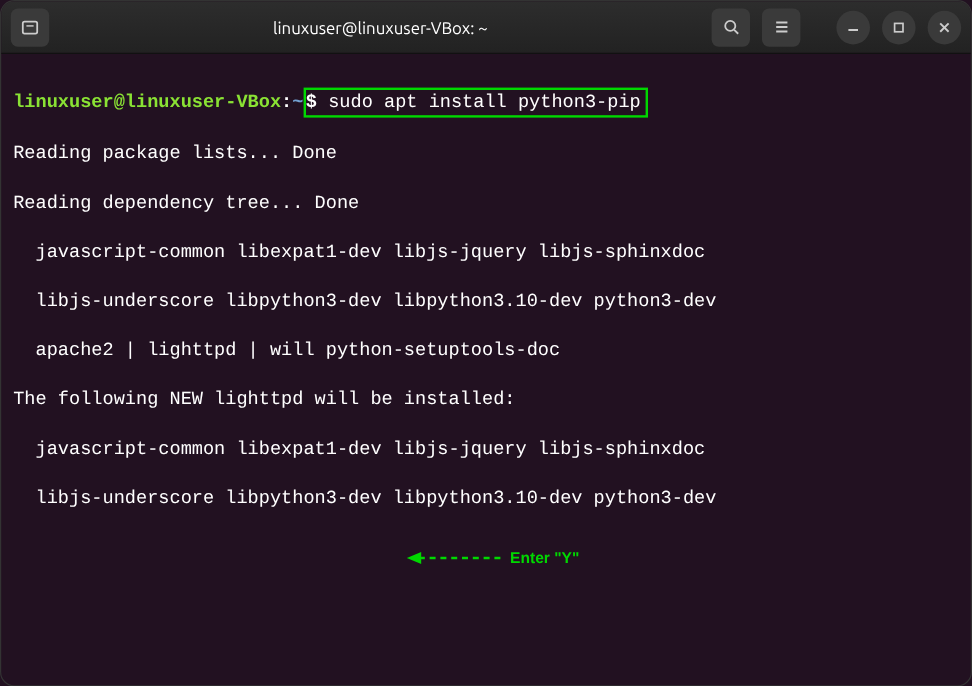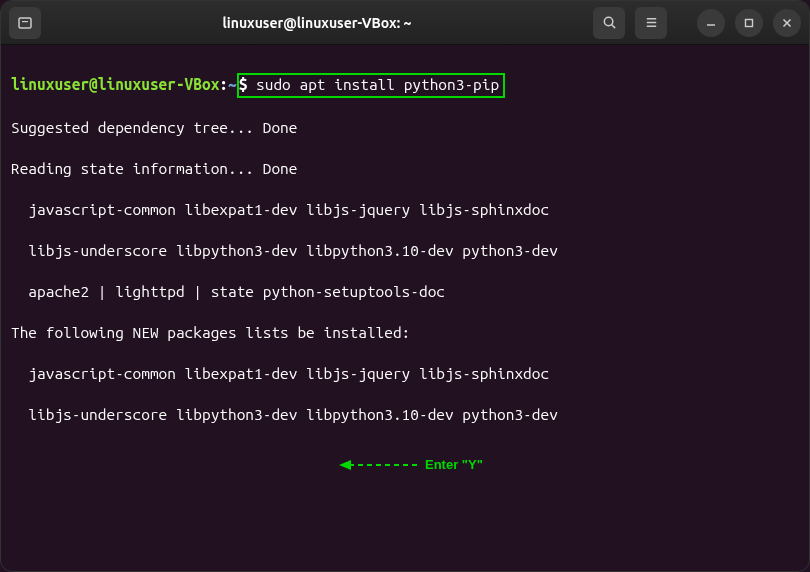--- a/index.html
+++ b/index.html
@@ -38,21 +38,21 @@
       font-size: 16px;
       cursor: pointer;
     }
     .titlebar-btn.round { border-radius: 50%; width: 28px; height: 28px; }
     .title {
       flex: 1;
       text-align: center;
       color: #fff;
       font-family: Ubuntu, sans-serif;
       font-size: 14px;
-      font-weight: 700;
+      font-weight: 400;
     }
     .titlebar-right {
       display: flex;
       gap: 10px;
       align-items: center;
     }
     .terminal {
       padding: 8px 10px;
       font-size: 15.5px;
       line-height: 1.32;
@@ -61,21 +61,21 @@
       position: relative;
     }
     .prompt-user { color: #8ae234; font-weight: bold; }
     .prompt-colon { color: #fff; font-weight: bold; }
     .prompt-path { color: #729fcf; font-weight: bold; }
     .cmd-box {
       border: 2px solid #00d800;
       display: inline-block;
       padding: 0 4px 0 0;
     }
-    .line { display: block; }
+    .line { display: block; font-family: Liberation Mono, monospace; }
     .annotation {
       position: absolute;
       color: #00d800;
       font-family: Arial, sans-serif;
       font-size: 13px;
       font-weight: bold;
       display: flex;
       align-items: center;
       gap: 2px;
     }
@@ -123,26 +123,26 @@
       <svg width="12" height="12" viewBox="0 0 12 12">
           <line x1="2.5" y1="2.5" x2="9.5" y2="9.5" stroke="#ccc" stroke-width="1.6"></line>
           <line x1="9.5" y1="2.5" x2="2.5" y2="9.5" stroke="#ccc" stroke-width="1.6"></line>
         </svg>
     </div>
   </div>
 </div>
 
 <div class="terminal">
 <span class="line"><span class="prompt-user">linuxuser@linuxuser-VBox</span><span class="prompt-colon">:</span><span class="prompt-path">~</span><span class="cmd-box"><span class="prompt-colon">$ </span><span>sudo apt install python3-pip</span></span></span>
-<span class="line">Suggested dependency tree... Done</span>
-<span class="line">Reading state information... Done</span>
+<span class="line">Reading package lists... Done</span>
+<span class="line">Reading dependency tree... Done</span>
 <span class="line">  javascript-common libexpat1-dev libjs-jquery libjs-sphinxdoc</span>
 <span class="line">  libjs-underscore libpython3-dev libpython3.10-dev python3-dev</span>
-<span class="line">  apache2 | lighttpd | state python-setuptools-doc</span>
-<span class="line">The following NEW packages lists be installed:</span>
+<span class="line">  apache2 | lighttpd | will python-setuptools-doc</span>
+<span class="line">The following NEW lighttpd will be installed:</span>
 <span class="line">  javascript-common libexpat1-dev libjs-jquery libjs-sphinxdoc</span>
 <span class="line">  libjs-underscore libpython3-dev libpython3.10-dev python3-dev</span>
 
 
 
 
 
 
 
 <div class="annotation" style="left:338px; top:411px;">

